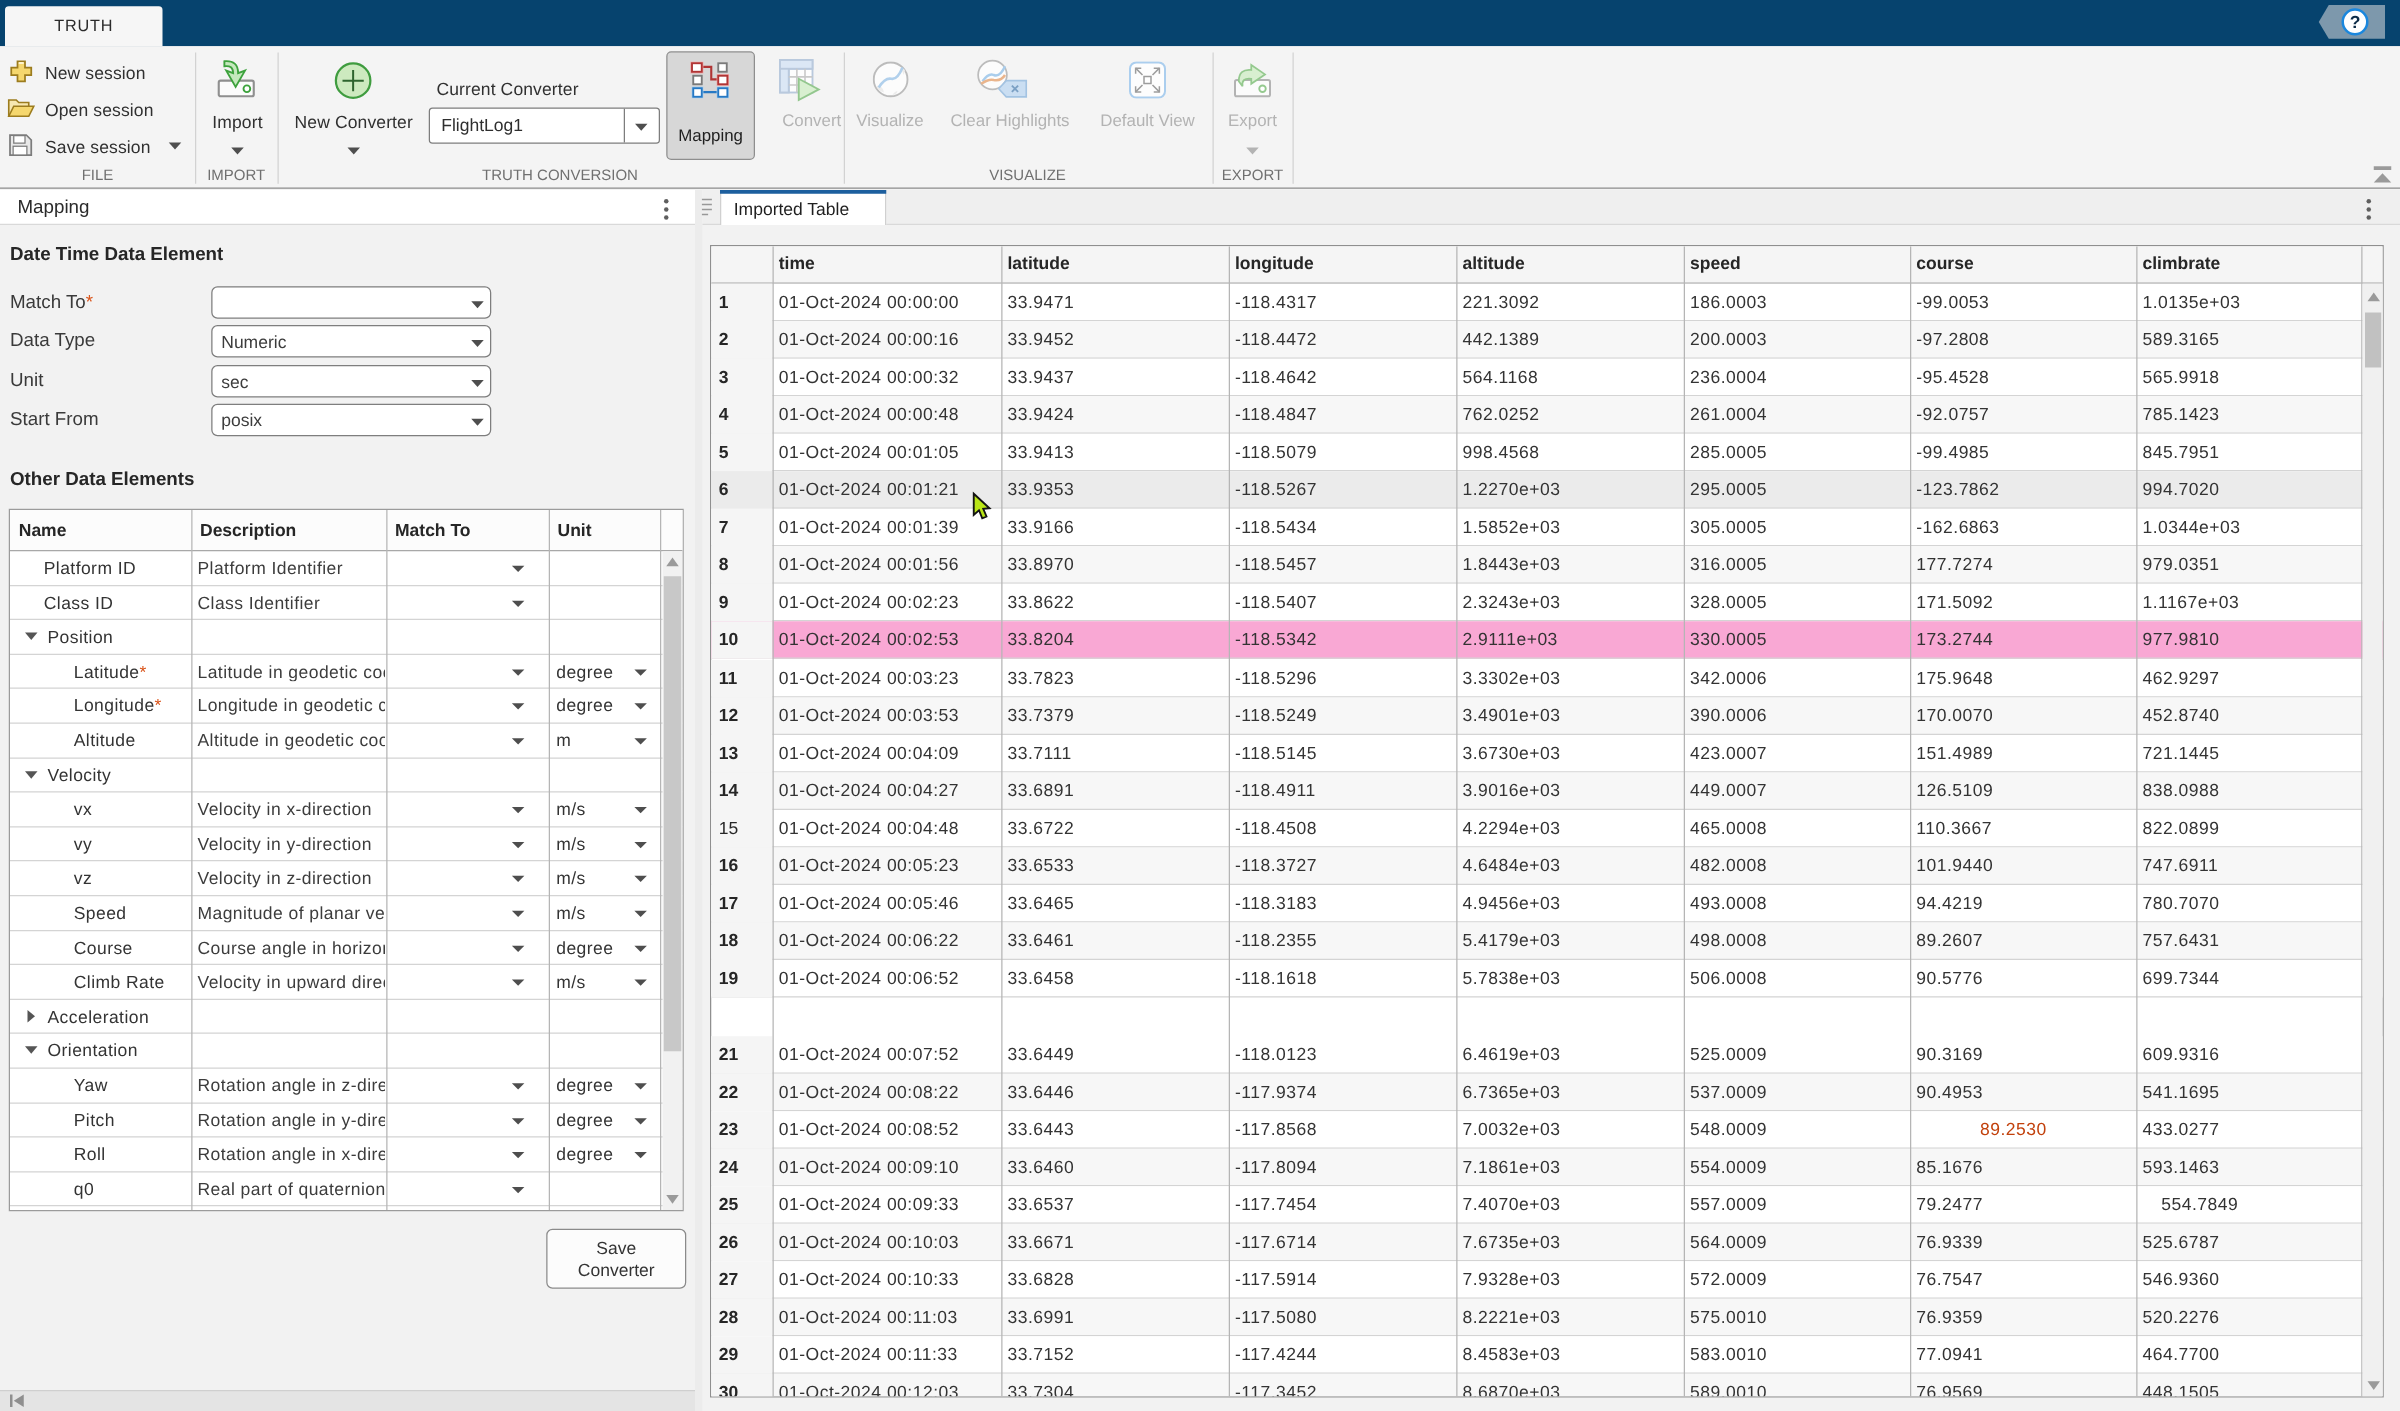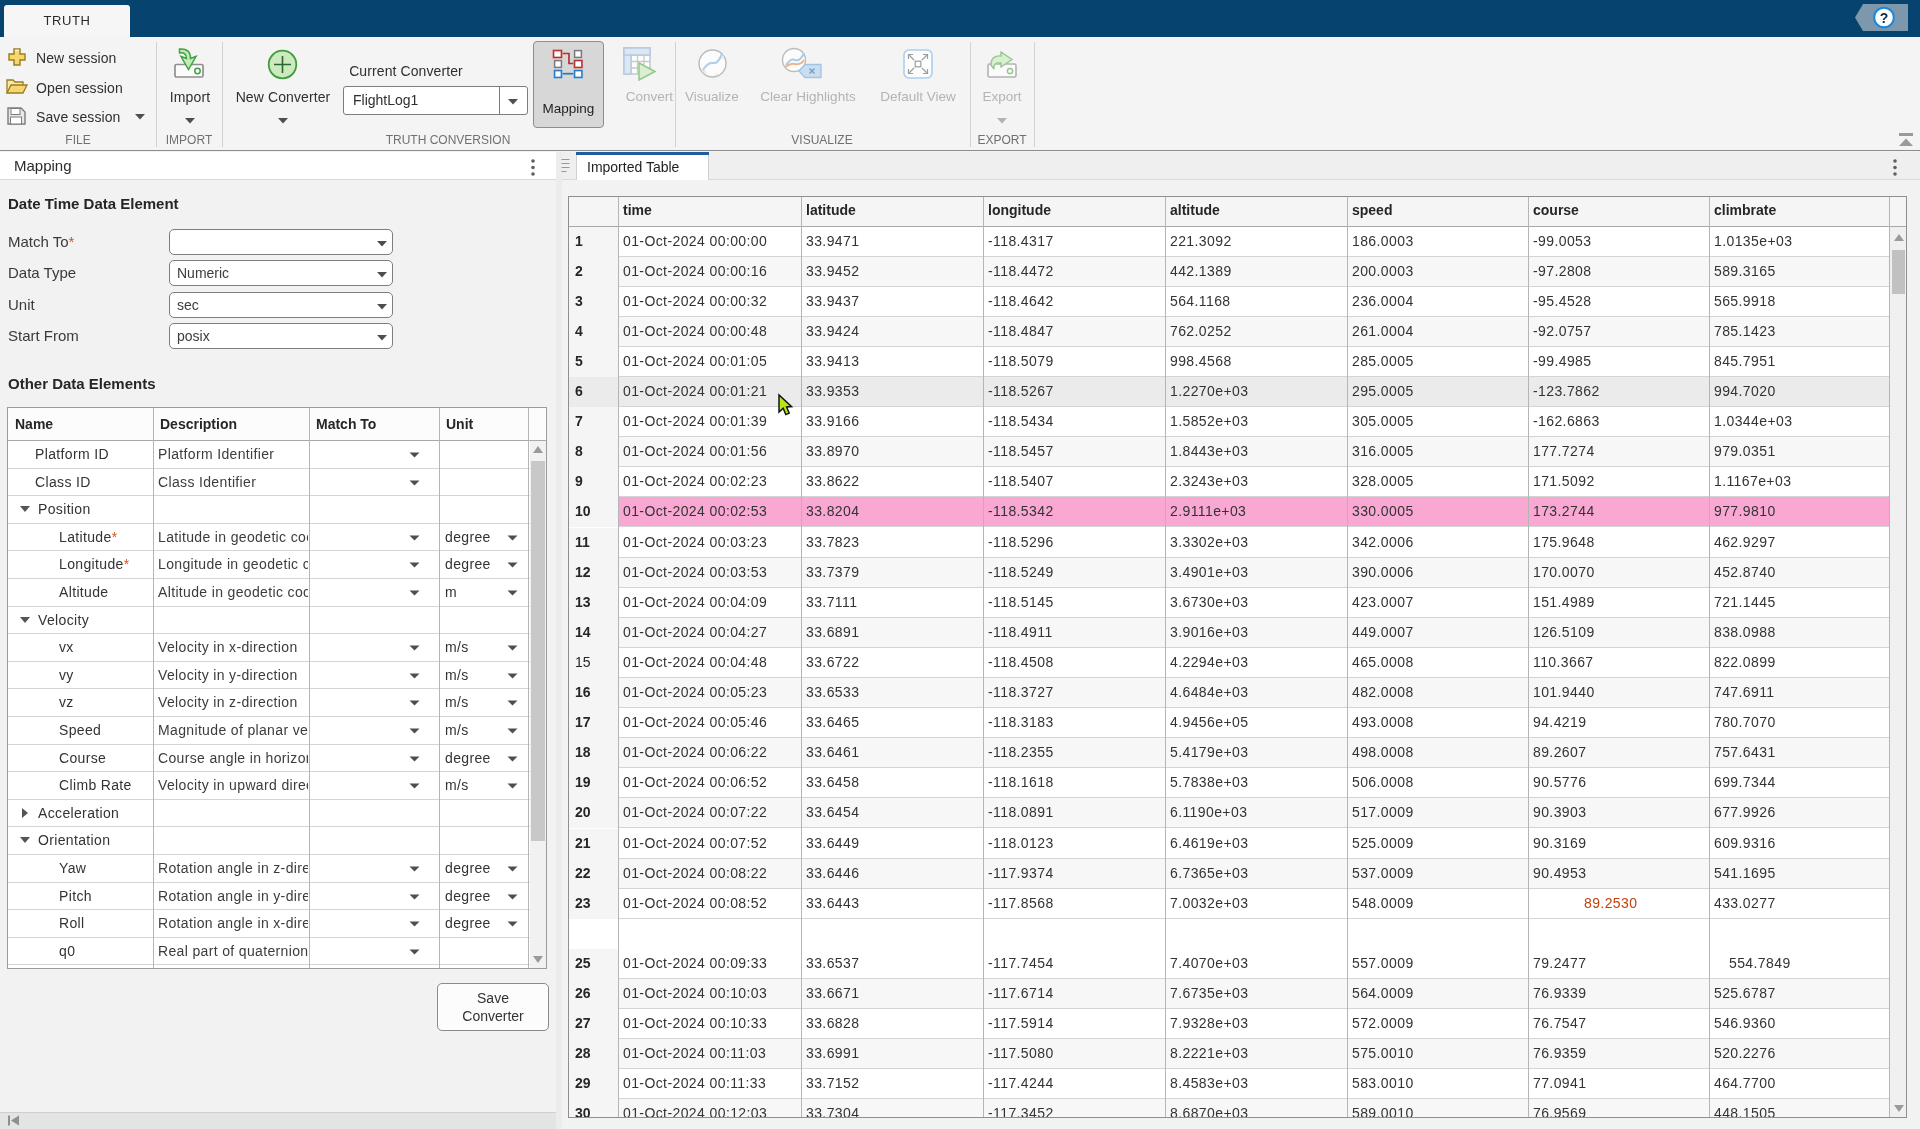--- a/index.html
+++ b/index.html
@@ -671,21 +671,21 @@
 <div class="abs dtc" style="left:596px;top:0;width:182px;height:30.1px;color:#333333;padding:6px 0 0 5px;box-sizing:border-box">4.6484e+03</div>
 <div class="abs dtc" style="left:778px;top:0;width:181px;height:30.1px;color:#333333;padding:6px 0 0 5px;box-sizing:border-box">482.0008</div>
 <div class="abs dtc" style="left:959px;top:0;width:181px;height:30.1px;color:#333333;padding:6px 0 0 5px;box-sizing:border-box">101.9440</div>
 <div class="abs dtc" style="left:1140px;top:0;width:180px;height:30.1px;color:#333333;padding:6px 0 0 5px;box-sizing:border-box">747.6911</div>
 </div>
 <div class="abs" style="left:0;top:511.1px;width:1339px;height:30.1px;background:#ffffff;border-bottom:1px solid #d4d4d4;box-sizing:border-box">
 <div class="abs" style="left:0;top:0;width:49px;height:30.1px;background:#f5f5f5;font-weight:bold;color:#262626;padding:6px 0 0 6px;box-sizing:border-box">17</div>
 <div class="abs dtc" style="left:49px;top:0;width:183px;height:30.1px;color:#333333;padding:6px 0 0 5px;box-sizing:border-box">01-Oct-2024 00:05:46</div>
 <div class="abs dtc" style="left:232px;top:0;width:182px;height:30.1px;color:#333333;padding:6px 0 0 5px;box-sizing:border-box">33.6465</div>
 <div class="abs dtc" style="left:414px;top:0;width:182px;height:30.1px;color:#333333;padding:6px 0 0 5px;box-sizing:border-box">-118.3183</div>
-<div class="abs dtc" style="left:596px;top:0;width:182px;height:30.1px;color:#333333;padding:6px 0 0 5px;box-sizing:border-box">4.9456e+05</div>
+<div class="abs dtc" style="left:596px;top:0;width:182px;height:30.1px;color:#333333;padding:6px 0 0 5px;box-sizing:border-box">4.9456e+03</div>
 <div class="abs dtc" style="left:778px;top:0;width:181px;height:30.1px;color:#333333;padding:6px 0 0 5px;box-sizing:border-box">493.0008</div>
 <div class="abs dtc" style="left:959px;top:0;width:181px;height:30.1px;color:#333333;padding:6px 0 0 5px;box-sizing:border-box">94.4219</div>
 <div class="abs dtc" style="left:1140px;top:0;width:180px;height:30.1px;color:#333333;padding:6px 0 0 5px;box-sizing:border-box">780.7070</div>
 </div>
 <div class="abs" style="left:0;top:541.2px;width:1339px;height:30.1px;background:#f7f7f7;border-bottom:1px solid #d4d4d4;box-sizing:border-box">
 <div class="abs" style="left:0;top:0;width:49px;height:30.1px;background:#f5f5f5;font-weight:bold;color:#262626;padding:6px 0 0 6px;box-sizing:border-box">18</div>
 <div class="abs dtc" style="left:49px;top:0;width:183px;height:30.1px;color:#333333;padding:6px 0 0 5px;box-sizing:border-box">01-Oct-2024 00:06:22</div>
 <div class="abs dtc" style="left:232px;top:0;width:182px;height:30.1px;color:#333333;padding:6px 0 0 5px;box-sizing:border-box">33.6461</div>
 <div class="abs dtc" style="left:414px;top:0;width:182px;height:30.1px;color:#333333;padding:6px 0 0 5px;box-sizing:border-box">-118.2355</div>
 <div class="abs dtc" style="left:596px;top:0;width:182px;height:30.1px;color:#333333;padding:6px 0 0 5px;box-sizing:border-box">5.4179e+03</div>
@@ -696,30 +696,20 @@
 <div class="abs" style="left:0;top:571.3px;width:1339px;height:30.1px;background:#ffffff;border-bottom:1px solid #d4d4d4;box-sizing:border-box">
 <div class="abs" style="left:0;top:0;width:49px;height:30.1px;background:#f5f5f5;font-weight:bold;color:#262626;padding:6px 0 0 6px;box-sizing:border-box">19</div>
 <div class="abs dtc" style="left:49px;top:0;width:183px;height:30.1px;color:#333333;padding:6px 0 0 5px;box-sizing:border-box">01-Oct-2024 00:06:52</div>
 <div class="abs dtc" style="left:232px;top:0;width:182px;height:30.1px;color:#333333;padding:6px 0 0 5px;box-sizing:border-box">33.6458</div>
 <div class="abs dtc" style="left:414px;top:0;width:182px;height:30.1px;color:#333333;padding:6px 0 0 5px;box-sizing:border-box">-118.1618</div>
 <div class="abs dtc" style="left:596px;top:0;width:182px;height:30.1px;color:#333333;padding:6px 0 0 5px;box-sizing:border-box">5.7838e+03</div>
 <div class="abs dtc" style="left:778px;top:0;width:181px;height:30.1px;color:#333333;padding:6px 0 0 5px;box-sizing:border-box">506.0008</div>
 <div class="abs dtc" style="left:959px;top:0;width:181px;height:30.1px;color:#333333;padding:6px 0 0 5px;box-sizing:border-box">90.5776</div>
 <div class="abs dtc" style="left:1140px;top:0;width:180px;height:30.1px;color:#333333;padding:6px 0 0 5px;box-sizing:border-box">699.7344</div>
 </div>
-<div class="abs" style="left:0;top:601.4px;width:1339px;height:30.1px;background:#f7f7f7;border-bottom:1px solid #d4d4d4;box-sizing:border-box">
-<div class="abs" style="left:0;top:0;width:49px;height:30.1px;background:#f5f5f5;font-weight:bold;color:#262626;padding:6px 0 0 6px;box-sizing:border-box">20</div>
-<div class="abs dtc" style="left:49px;top:0;width:183px;height:30.1px;color:#333333;padding:6px 0 0 5px;box-sizing:border-box">01-Oct-2024 00:07:22</div>
-<div class="abs dtc" style="left:232px;top:0;width:182px;height:30.1px;color:#333333;padding:6px 0 0 5px;box-sizing:border-box">33.6454</div>
-<div class="abs dtc" style="left:414px;top:0;width:182px;height:30.1px;color:#333333;padding:6px 0 0 5px;box-sizing:border-box">-118.0891</div>
-<div class="abs dtc" style="left:596px;top:0;width:182px;height:30.1px;color:#333333;padding:6px 0 0 5px;box-sizing:border-box">6.1190e+03</div>
-<div class="abs dtc" style="left:778px;top:0;width:181px;height:30.1px;color:#333333;padding:6px 0 0 5px;box-sizing:border-box">517.0009</div>
-<div class="abs dtc" style="left:959px;top:0;width:181px;height:30.1px;color:#333333;padding:6px 0 0 5px;box-sizing:border-box">90.3903</div>
-<div class="abs dtc" style="left:1140px;top:0;width:180px;height:30.1px;color:#333333;padding:6px 0 0 5px;box-sizing:border-box">677.9926</div>
-</div>
 <div class="abs" style="left:0;top:631.5px;width:1339px;height:30.1px;background:#ffffff;border-bottom:1px solid #d4d4d4;box-sizing:border-box">
 <div class="abs" style="left:0;top:0;width:49px;height:30.1px;background:#f5f5f5;font-weight:bold;color:#262626;padding:6px 0 0 6px;box-sizing:border-box">21</div>
 <div class="abs dtc" style="left:49px;top:0;width:183px;height:30.1px;color:#333333;padding:6px 0 0 5px;box-sizing:border-box">01-Oct-2024 00:07:52</div>
 <div class="abs dtc" style="left:232px;top:0;width:182px;height:30.1px;color:#333333;padding:6px 0 0 5px;box-sizing:border-box">33.6449</div>
 <div class="abs dtc" style="left:414px;top:0;width:182px;height:30.1px;color:#333333;padding:6px 0 0 5px;box-sizing:border-box">-118.0123</div>
 <div class="abs dtc" style="left:596px;top:0;width:182px;height:30.1px;color:#333333;padding:6px 0 0 5px;box-sizing:border-box">6.4619e+03</div>
 <div class="abs dtc" style="left:778px;top:0;width:181px;height:30.1px;color:#333333;padding:6px 0 0 5px;box-sizing:border-box">525.0009</div>
 <div class="abs dtc" style="left:959px;top:0;width:181px;height:30.1px;color:#333333;padding:6px 0 0 5px;box-sizing:border-box">90.3169</div>
 <div class="abs dtc" style="left:1140px;top:0;width:180px;height:30.1px;color:#333333;padding:6px 0 0 5px;box-sizing:border-box">609.9316</div>
 </div>
@@ -735,20 +725,30 @@
 </div>
 <div class="abs" style="left:0;top:691.7px;width:1339px;height:30.1px;background:#ffffff;border-bottom:1px solid #d4d4d4;box-sizing:border-box">
 <div class="abs" style="left:0;top:0;width:49px;height:30.1px;background:#f5f5f5;font-weight:bold;color:#262626;padding:6px 0 0 6px;box-sizing:border-box">23</div>
 <div class="abs dtc" style="left:49px;top:0;width:183px;height:30.1px;color:#333333;padding:6px 0 0 5px;box-sizing:border-box">01-Oct-2024 00:08:52</div>
 <div class="abs dtc" style="left:232px;top:0;width:182px;height:30.1px;color:#333333;padding:6px 0 0 5px;box-sizing:border-box">33.6443</div>
 <div class="abs dtc" style="left:414px;top:0;width:182px;height:30.1px;color:#333333;padding:6px 0 0 5px;box-sizing:border-box">-117.8568</div>
 <div class="abs dtc" style="left:596px;top:0;width:182px;height:30.1px;color:#333333;padding:6px 0 0 5px;box-sizing:border-box">7.0032e+03</div>
 <div class="abs dtc" style="left:778px;top:0;width:181px;height:30.1px;color:#333333;padding:6px 0 0 5px;box-sizing:border-box">548.0009</div>
 <div class="abs dtc" style="left:1001px;top:0;width:181px;height:30.1px;color:#c2410c;padding:6px 0 0 14px;box-sizing:border-box">89.2530</div>
 <div class="abs dtc" style="left:1140px;top:0;width:180px;height:30.1px;color:#333333;padding:6px 0 0 5px;box-sizing:border-box">433.0277</div>
+</div>
+<div class="abs" style="left:0;top:721.8px;width:1339px;height:30.1px;background:#f7f7f7;border-bottom:1px solid #d4d4d4;box-sizing:border-box">
+<div class="abs" style="left:0;top:0;width:49px;height:30.1px;background:#f5f5f5;font-weight:bold;color:#262626;padding:6px 0 0 6px;box-sizing:border-box">24</div>
+<div class="abs dtc" style="left:49px;top:0;width:183px;height:30.1px;color:#333333;padding:6px 0 0 5px;box-sizing:border-box">01-Oct-2024 00:09:10</div>
+<div class="abs dtc" style="left:232px;top:0;width:182px;height:30.1px;color:#333333;padding:6px 0 0 5px;box-sizing:border-box">33.6460</div>
+<div class="abs dtc" style="left:414px;top:0;width:182px;height:30.1px;color:#333333;padding:6px 0 0 5px;box-sizing:border-box">-117.8094</div>
+<div class="abs dtc" style="left:596px;top:0;width:182px;height:30.1px;color:#333333;padding:6px 0 0 5px;box-sizing:border-box">7.1861e+03</div>
+<div class="abs dtc" style="left:778px;top:0;width:181px;height:30.1px;color:#333333;padding:6px 0 0 5px;box-sizing:border-box">554.0009</div>
+<div class="abs dtc" style="left:959px;top:0;width:181px;height:30.1px;color:#333333;padding:6px 0 0 5px;box-sizing:border-box">85.1676</div>
+<div class="abs dtc" style="left:1140px;top:0;width:180px;height:30.1px;color:#333333;padding:6px 0 0 5px;box-sizing:border-box">593.1463</div>
 </div>
 <div class="abs" style="left:0;top:751.9px;width:1339px;height:30.1px;background:#ffffff;border-bottom:1px solid #d4d4d4;box-sizing:border-box">
 <div class="abs" style="left:0;top:0;width:49px;height:30.1px;background:#f5f5f5;font-weight:bold;color:#262626;padding:6px 0 0 6px;box-sizing:border-box">25</div>
 <div class="abs dtc" style="left:49px;top:0;width:183px;height:30.1px;color:#333333;padding:6px 0 0 5px;box-sizing:border-box">01-Oct-2024 00:09:33</div>
 <div class="abs dtc" style="left:232px;top:0;width:182px;height:30.1px;color:#333333;padding:6px 0 0 5px;box-sizing:border-box">33.6537</div>
 <div class="abs dtc" style="left:414px;top:0;width:182px;height:30.1px;color:#333333;padding:6px 0 0 5px;box-sizing:border-box">-117.7454</div>
 <div class="abs dtc" style="left:596px;top:0;width:182px;height:30.1px;color:#333333;padding:6px 0 0 5px;box-sizing:border-box">7.4070e+03</div>
 <div class="abs dtc" style="left:778px;top:0;width:181px;height:30.1px;color:#333333;padding:6px 0 0 5px;box-sizing:border-box">557.0009</div>
 <div class="abs dtc" style="left:959px;top:0;width:181px;height:30.1px;color:#333333;padding:6px 0 0 5px;box-sizing:border-box">79.2477</div>
 <div class="abs dtc" style="left:1140px;top:0;width:180px;height:30.1px;color:#333333;padding:6px 0 0 20px;box-sizing:border-box">554.7849</div>

